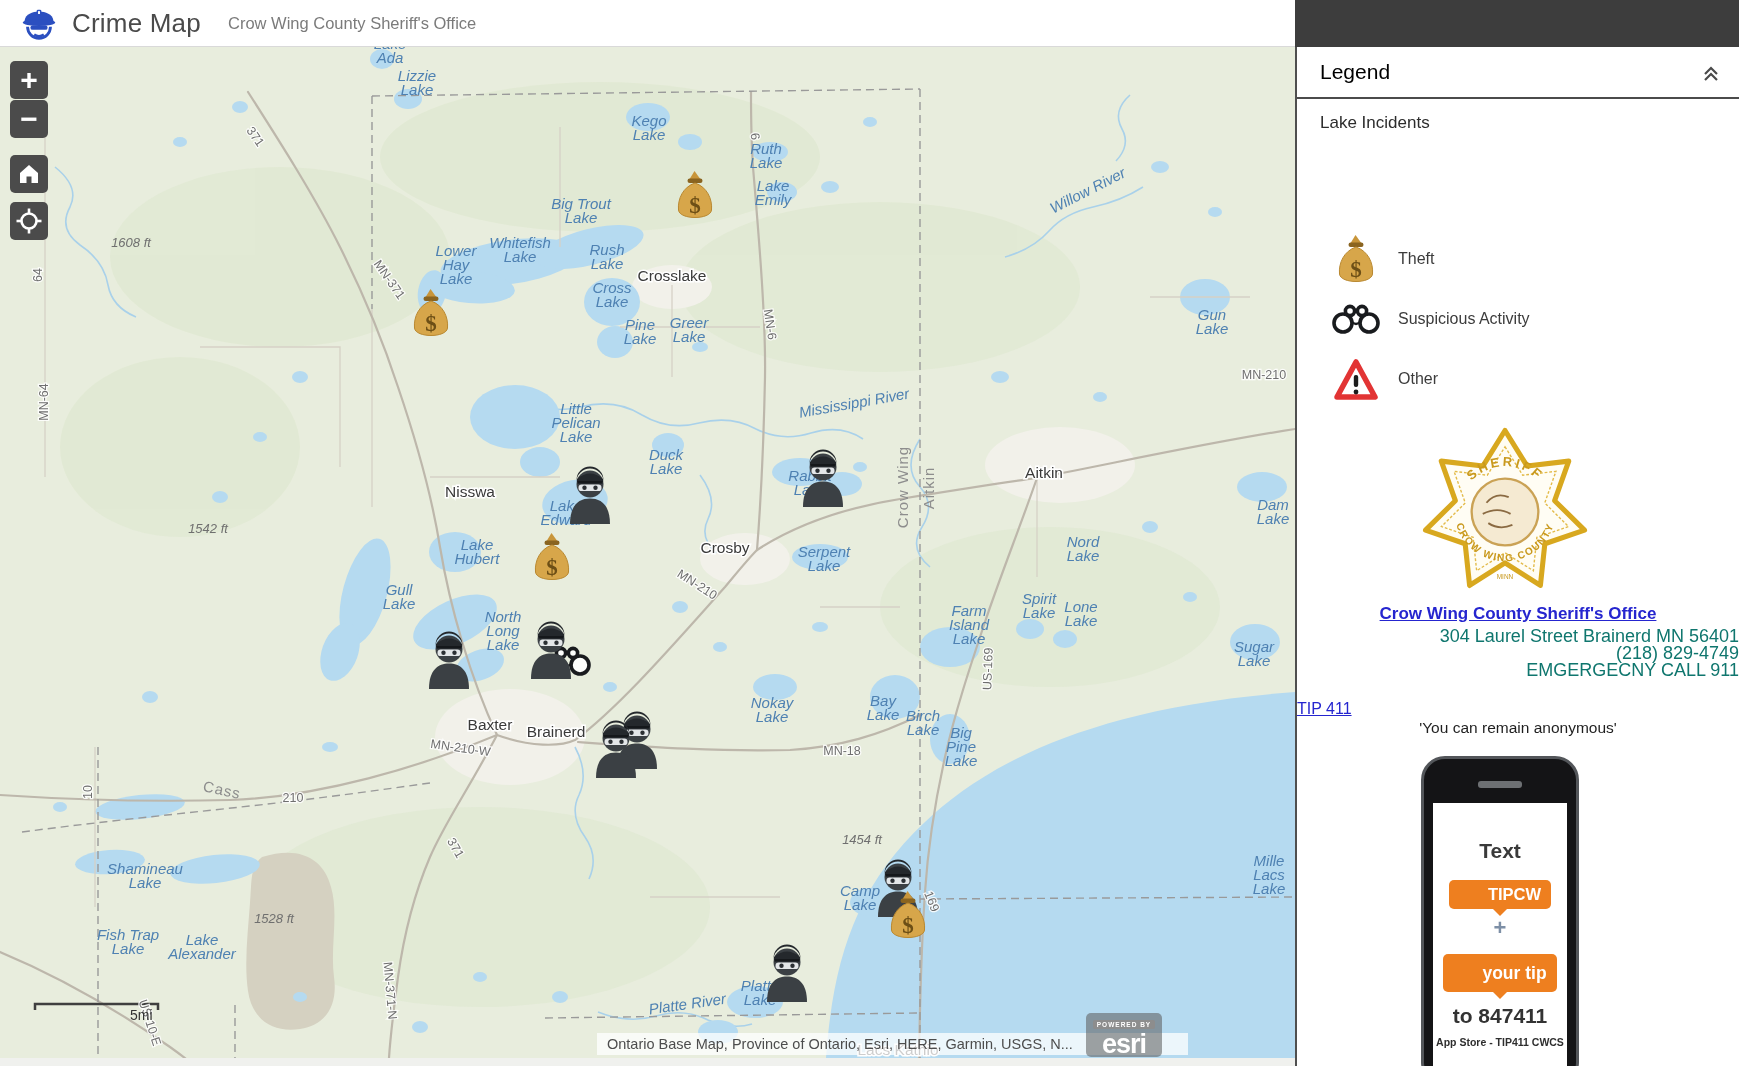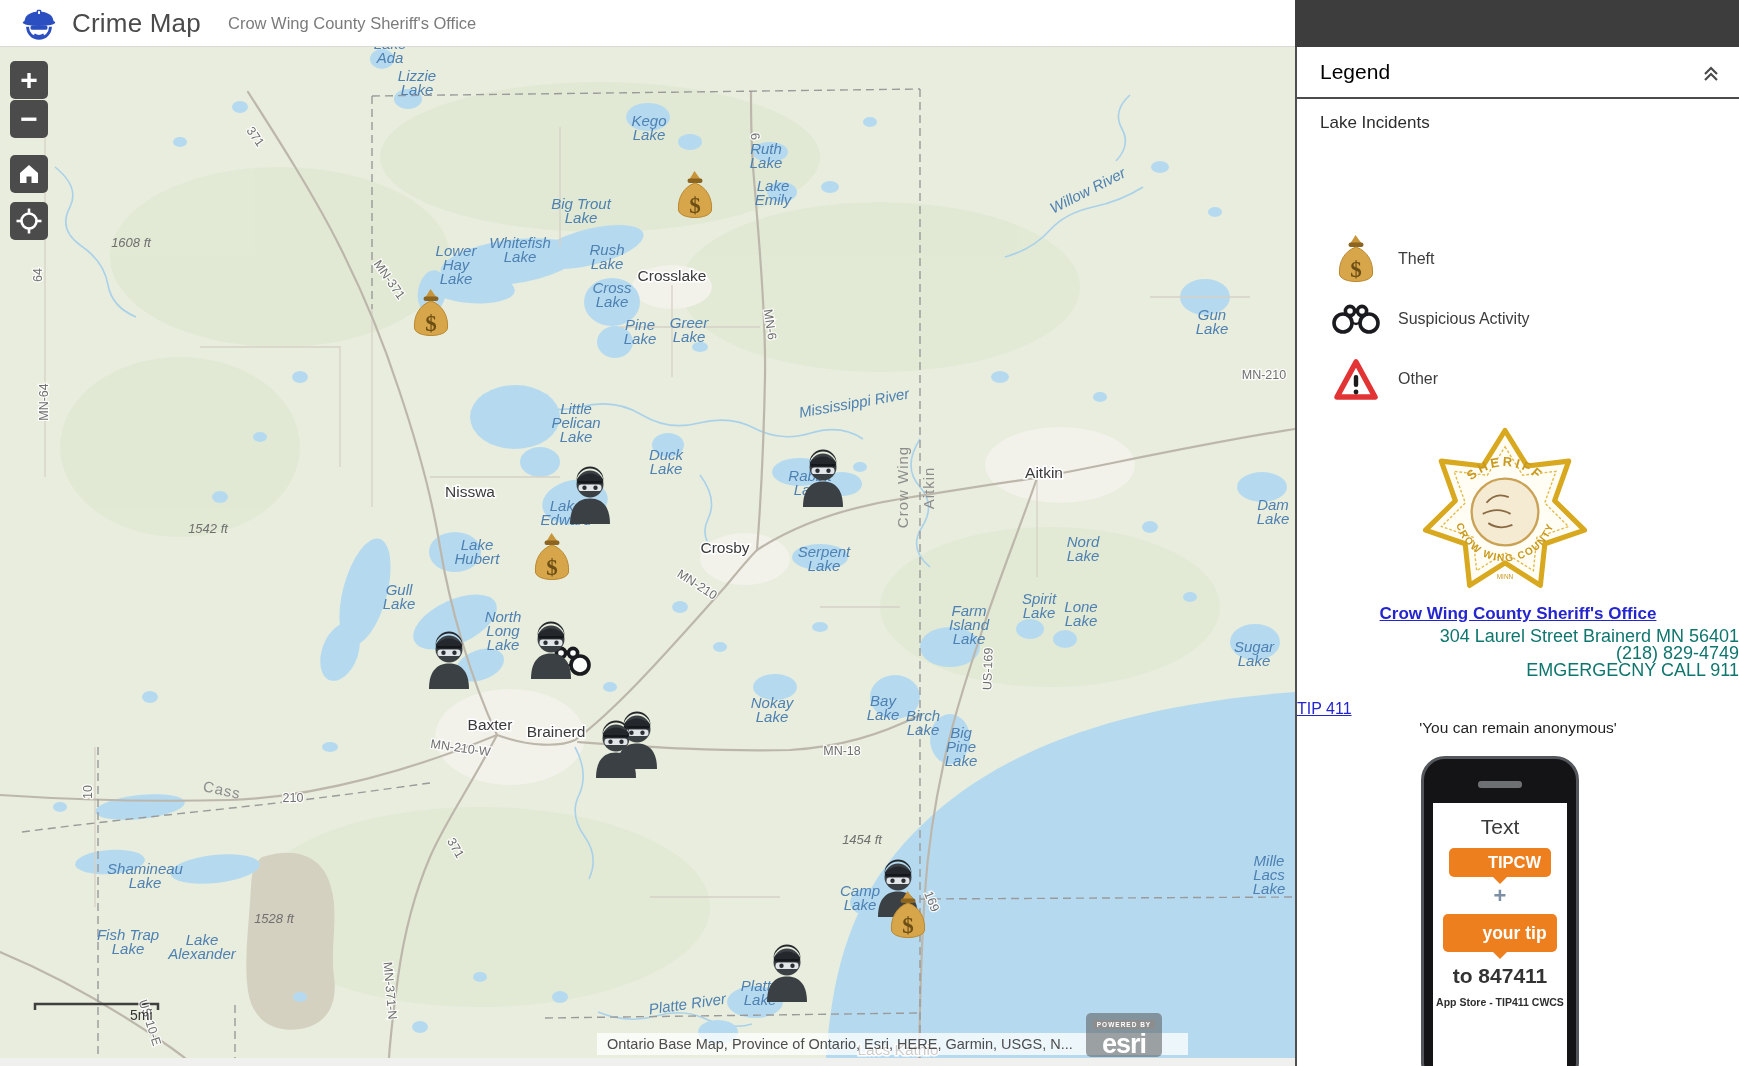--- a/index.html
+++ b/index.html
@@ -64,22 +64,22 @@
             color:#2525cf;text-decoration:underline;cursor:pointer;}
   .tagline{position:absolute;left:0;top:719px;width:100%;text-align:center;font-size:15.5px;color:#1f1f1f;}
 
   
   .phone{position:absolute;left:124px;top:756px;width:158px;height:330px;background:#141416;
          border:3px solid #53565a;border-radius:24px;}
   .phone .speaker{position:absolute;left:50%;top:22px;transform:translateX(-50%);width:44px;height:7px;
                   background:#6d7073;border-radius:3px;}
   .phone .screen{position:absolute;left:9px;right:9px;top:44px;bottom:0;background:#fff;
                  text-align:center;overflow:hidden;}
-  .ph-text{margin-top:12px;font-size:21px;font-weight:normal;color:#3a3a3a;}
-  .bubble{position:relative;margin:9px auto 0;background:#ee7f1f;color:#fff;font-weight:bold;
+  .ph-text{margin-top:36px;font-size:21px;font-weight:bold;color:#3a3a3a;}
+  .bubble{position:relative;margin:17px auto 0;background:#ee7f1f;color:#fff;font-weight:bold;
           border-radius:5px;display:flex;align-items:center;justify-content:center;cursor:pointer;padding-left:29px;}
   .bubble:after{content:"";position:absolute;bottom:-7px;left:50%;transform:translateX(-50%);
                 border-left:8px solid transparent;border-right:8px solid transparent;border-top:8px solid #ee7f1f;}
   .b1{width:102px;height:29px;font-size:16.5px;}
   .b2{width:114px;height:38px;font-size:17.5px;}
   .ph-plus{margin-top:10px;font-size:22px;font-weight:bold;color:#7d8fa6;line-height:18px;}
   .ph-to{margin-top:12px;font-size:21px;font-weight:bold;color:#333;}
   .ph-caption{margin-top:8px;font-size:10.5px;font-weight:bold;color:#2e2e2e;}
 
   .hidden-defs{position:absolute;width:0;height:0;overflow:hidden;}

